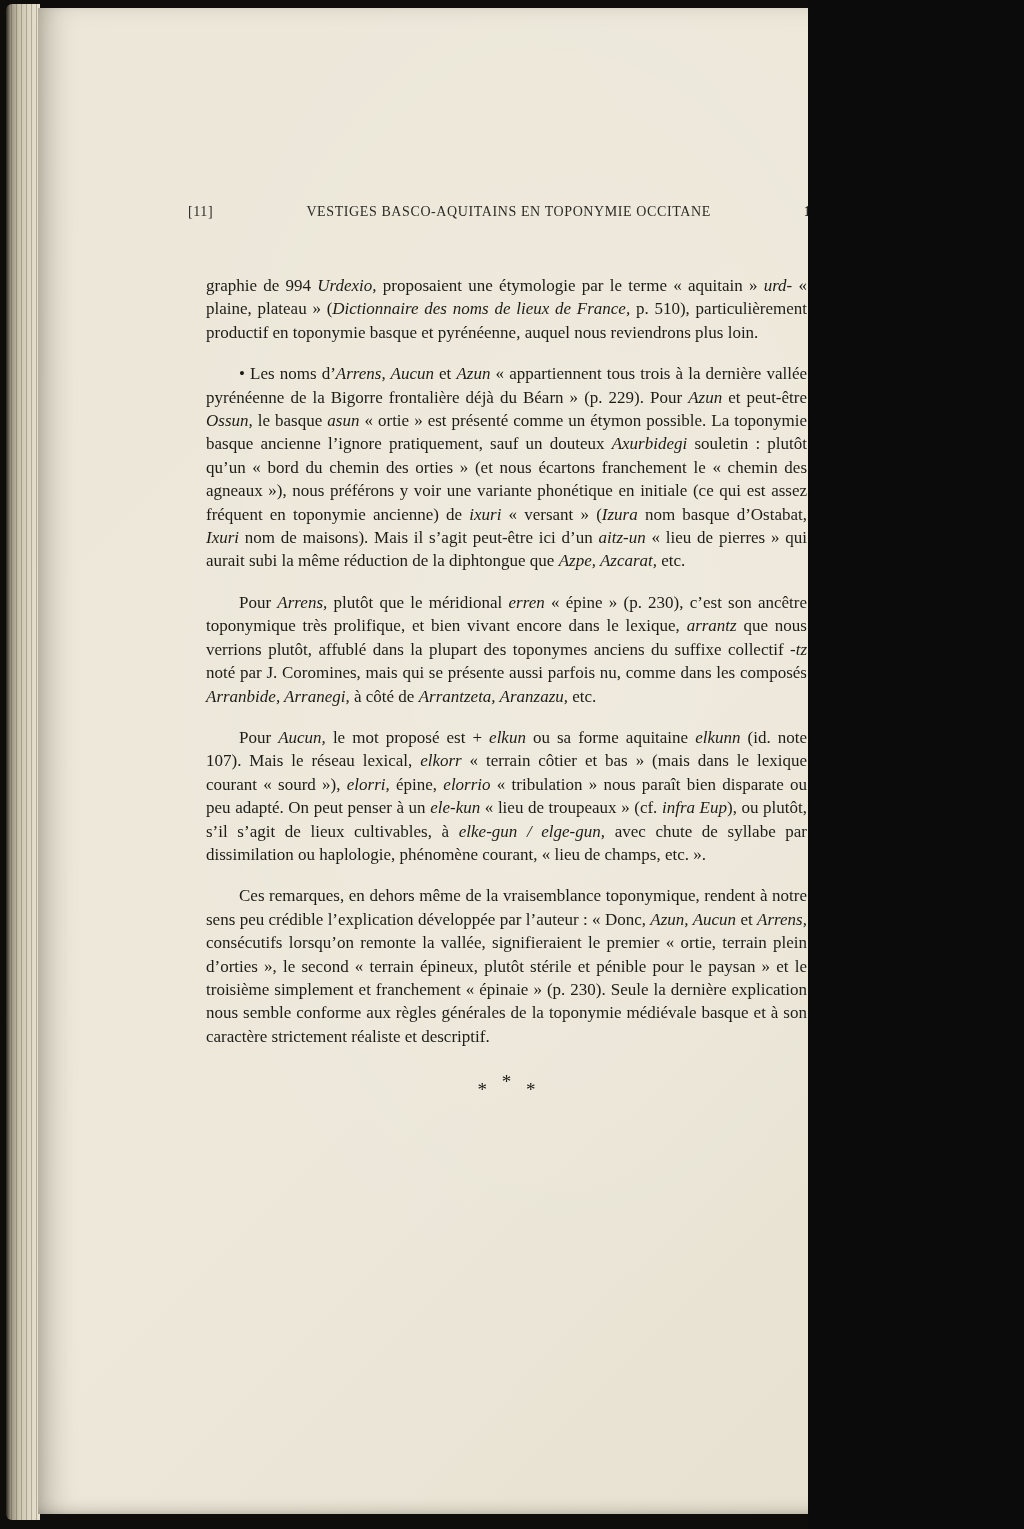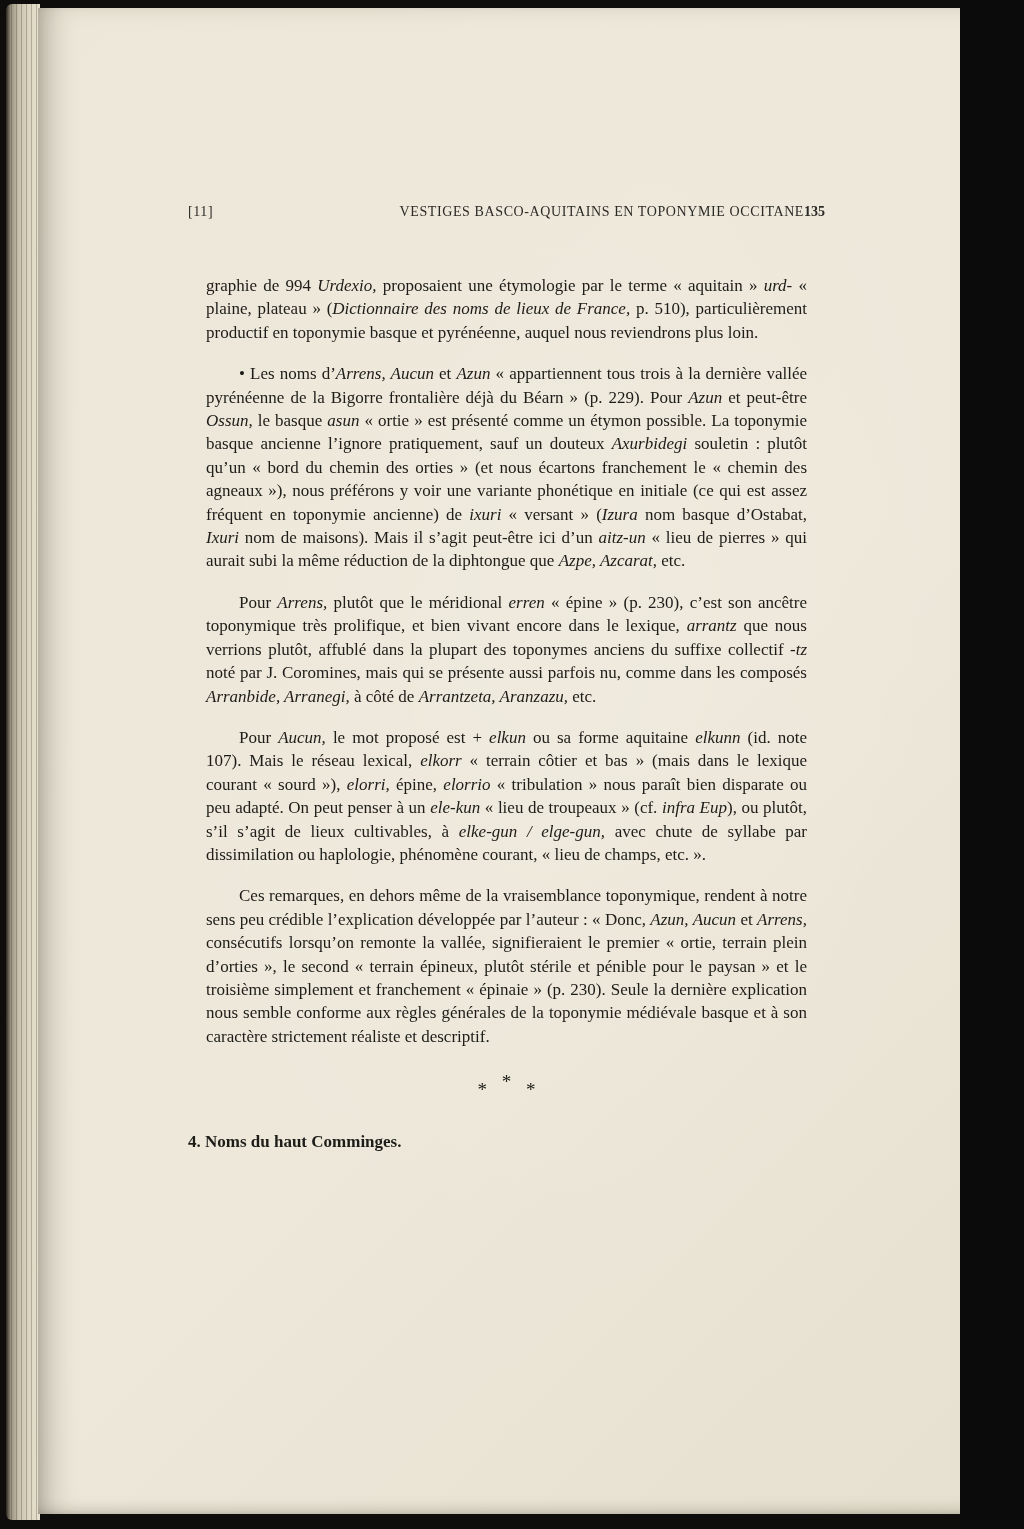--- a/index.html
+++ b/index.html
@@ -1,18 +1,18 @@
 <!DOCTYPE html>
 <html><head>
 <meta charset="utf-8">
 <style>
   html, body { margin: 0; padding: 0; background: #0b0b0b; }
   .scene {
     position: relative;
-    width: 960px;
+    width: 808px;
     height: 1529px;
     background: #0e0d0b;
     overflow: hidden;
     font-family: "Liberation Serif", "DejaVu Serif", serif;
   }
   
   .edges {
     position: absolute;
     left: 6px; top: 4px;
     width: 34px; height: 1516px;
@@ -36,21 +36,21 @@
   .running-header {
     position: absolute;
     top: 196px; left: 150px; right: 163px;
     display: flex;
     align-items: baseline;
     font-size: 14px;
     letter-spacing: 0.6px;
     color: #2b2a26;
   }
   .running-header .bracket { flex: 0 0 auto; }
-  .running-header .title { flex: 1 1 auto; text-align: right; }
+  .running-header .title { flex: 1 1 auto; text-align: center; }
   .running-header .pnum { flex: 0 0 auto; letter-spacing: 0; font-weight: bold; }
 
   .textblock {
     position: absolute;
     top: 248px; left: 150px; right: 163px;
     color: #1d1c18;
     font-size: 17px;
     line-height: 23.4px;
     text-align: justify;
     hyphens: none;
@@ -101,18 +101,17 @@
           <p class="indent"><span>Pour </span><i>Aucun,</i><span> le mot proposé est + </span><i>elkun</i><span> ou sa forme aquitaine </span><i>elkunn</i><span> (id. note 107). Mais le réseau lexical, </span><i>elkorr</i><span> « terrain côtier et bas » (mais dans le lexique courant « sourd »), </span><i>elorri,</i><span> épine, </span><i>elorrio</i><span> « tribulation » nous paraît bien disparate ou peu adapté. On peut penser à un </span><i>ele-kun</i><span> « lieu de troupeaux » (cf. </span><i>infra Eup</i><span>), ou plutôt, s’il s’agit de lieux cultivables, à </span><i>elke-gun / elge-gun,</i><span> avec chute de syllabe par dissimilation ou haplologie, phénomène courant, « lieu de champs, etc. ».</span></p>
           <p class="indent"><span>Ces remarques, en dehors même de la vraisemblance toponymique, rendent à notre sens peu crédible l’explication développée par l’auteur : « Donc, </span><i>Azun, Aucun</i><span> et </span><i>Arrens,</i><span> consécutifs lorsqu’on remonte la vallée, signifieraient le premier « ortie, terrain plein d’orties », le second « terrain épineux, plutôt stérile et pénible pour le paysan » et le troisième simplement et franchement « épinaie » (p. 230). Seule la dernière explication nous semble conforme aux règles générales de la toponymie médiévale basque et à son caractère strictement réaliste et descriptif.</span></p>
         </div>
 
       <div class="separator">
         <span class="ast">*</span>
         <span class="ast raised">*</span>
         <span class="ast">*</span>
       </div>
 
-      <div class="section-heading">4. Noms du haut Comminges.</div>
 
     </div>
 
   </div>
 </div>
 
 </body></html>

